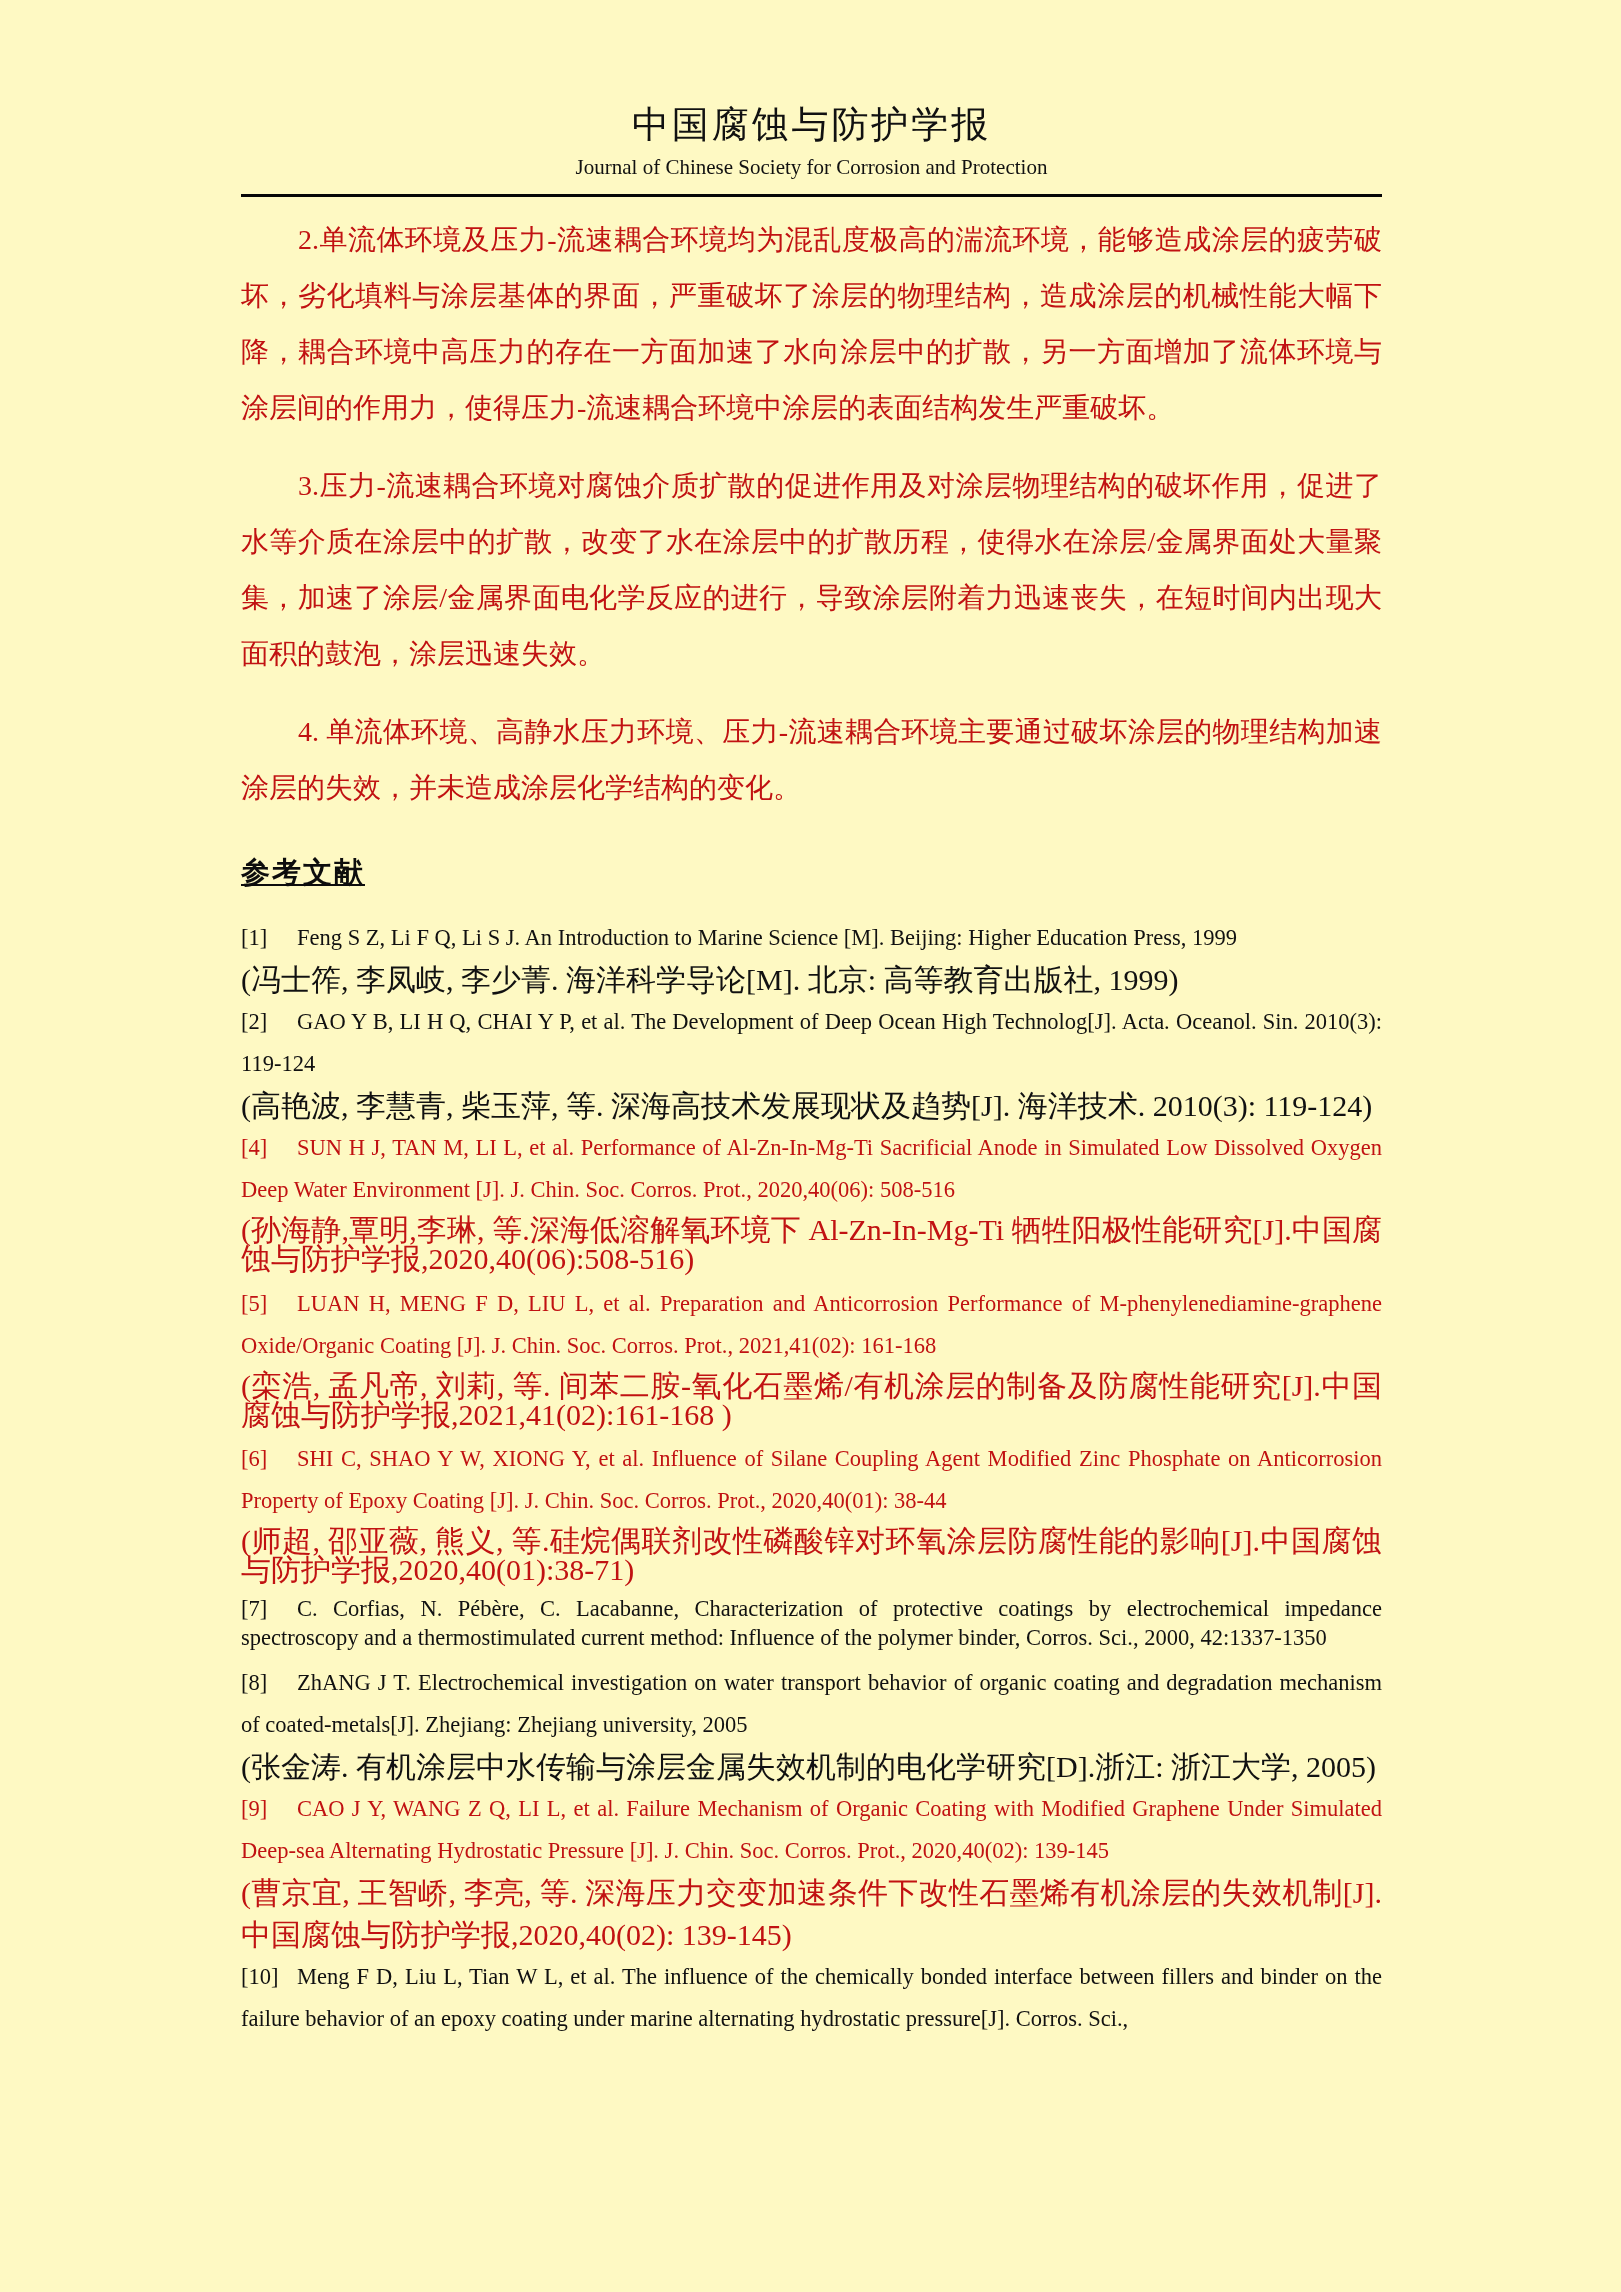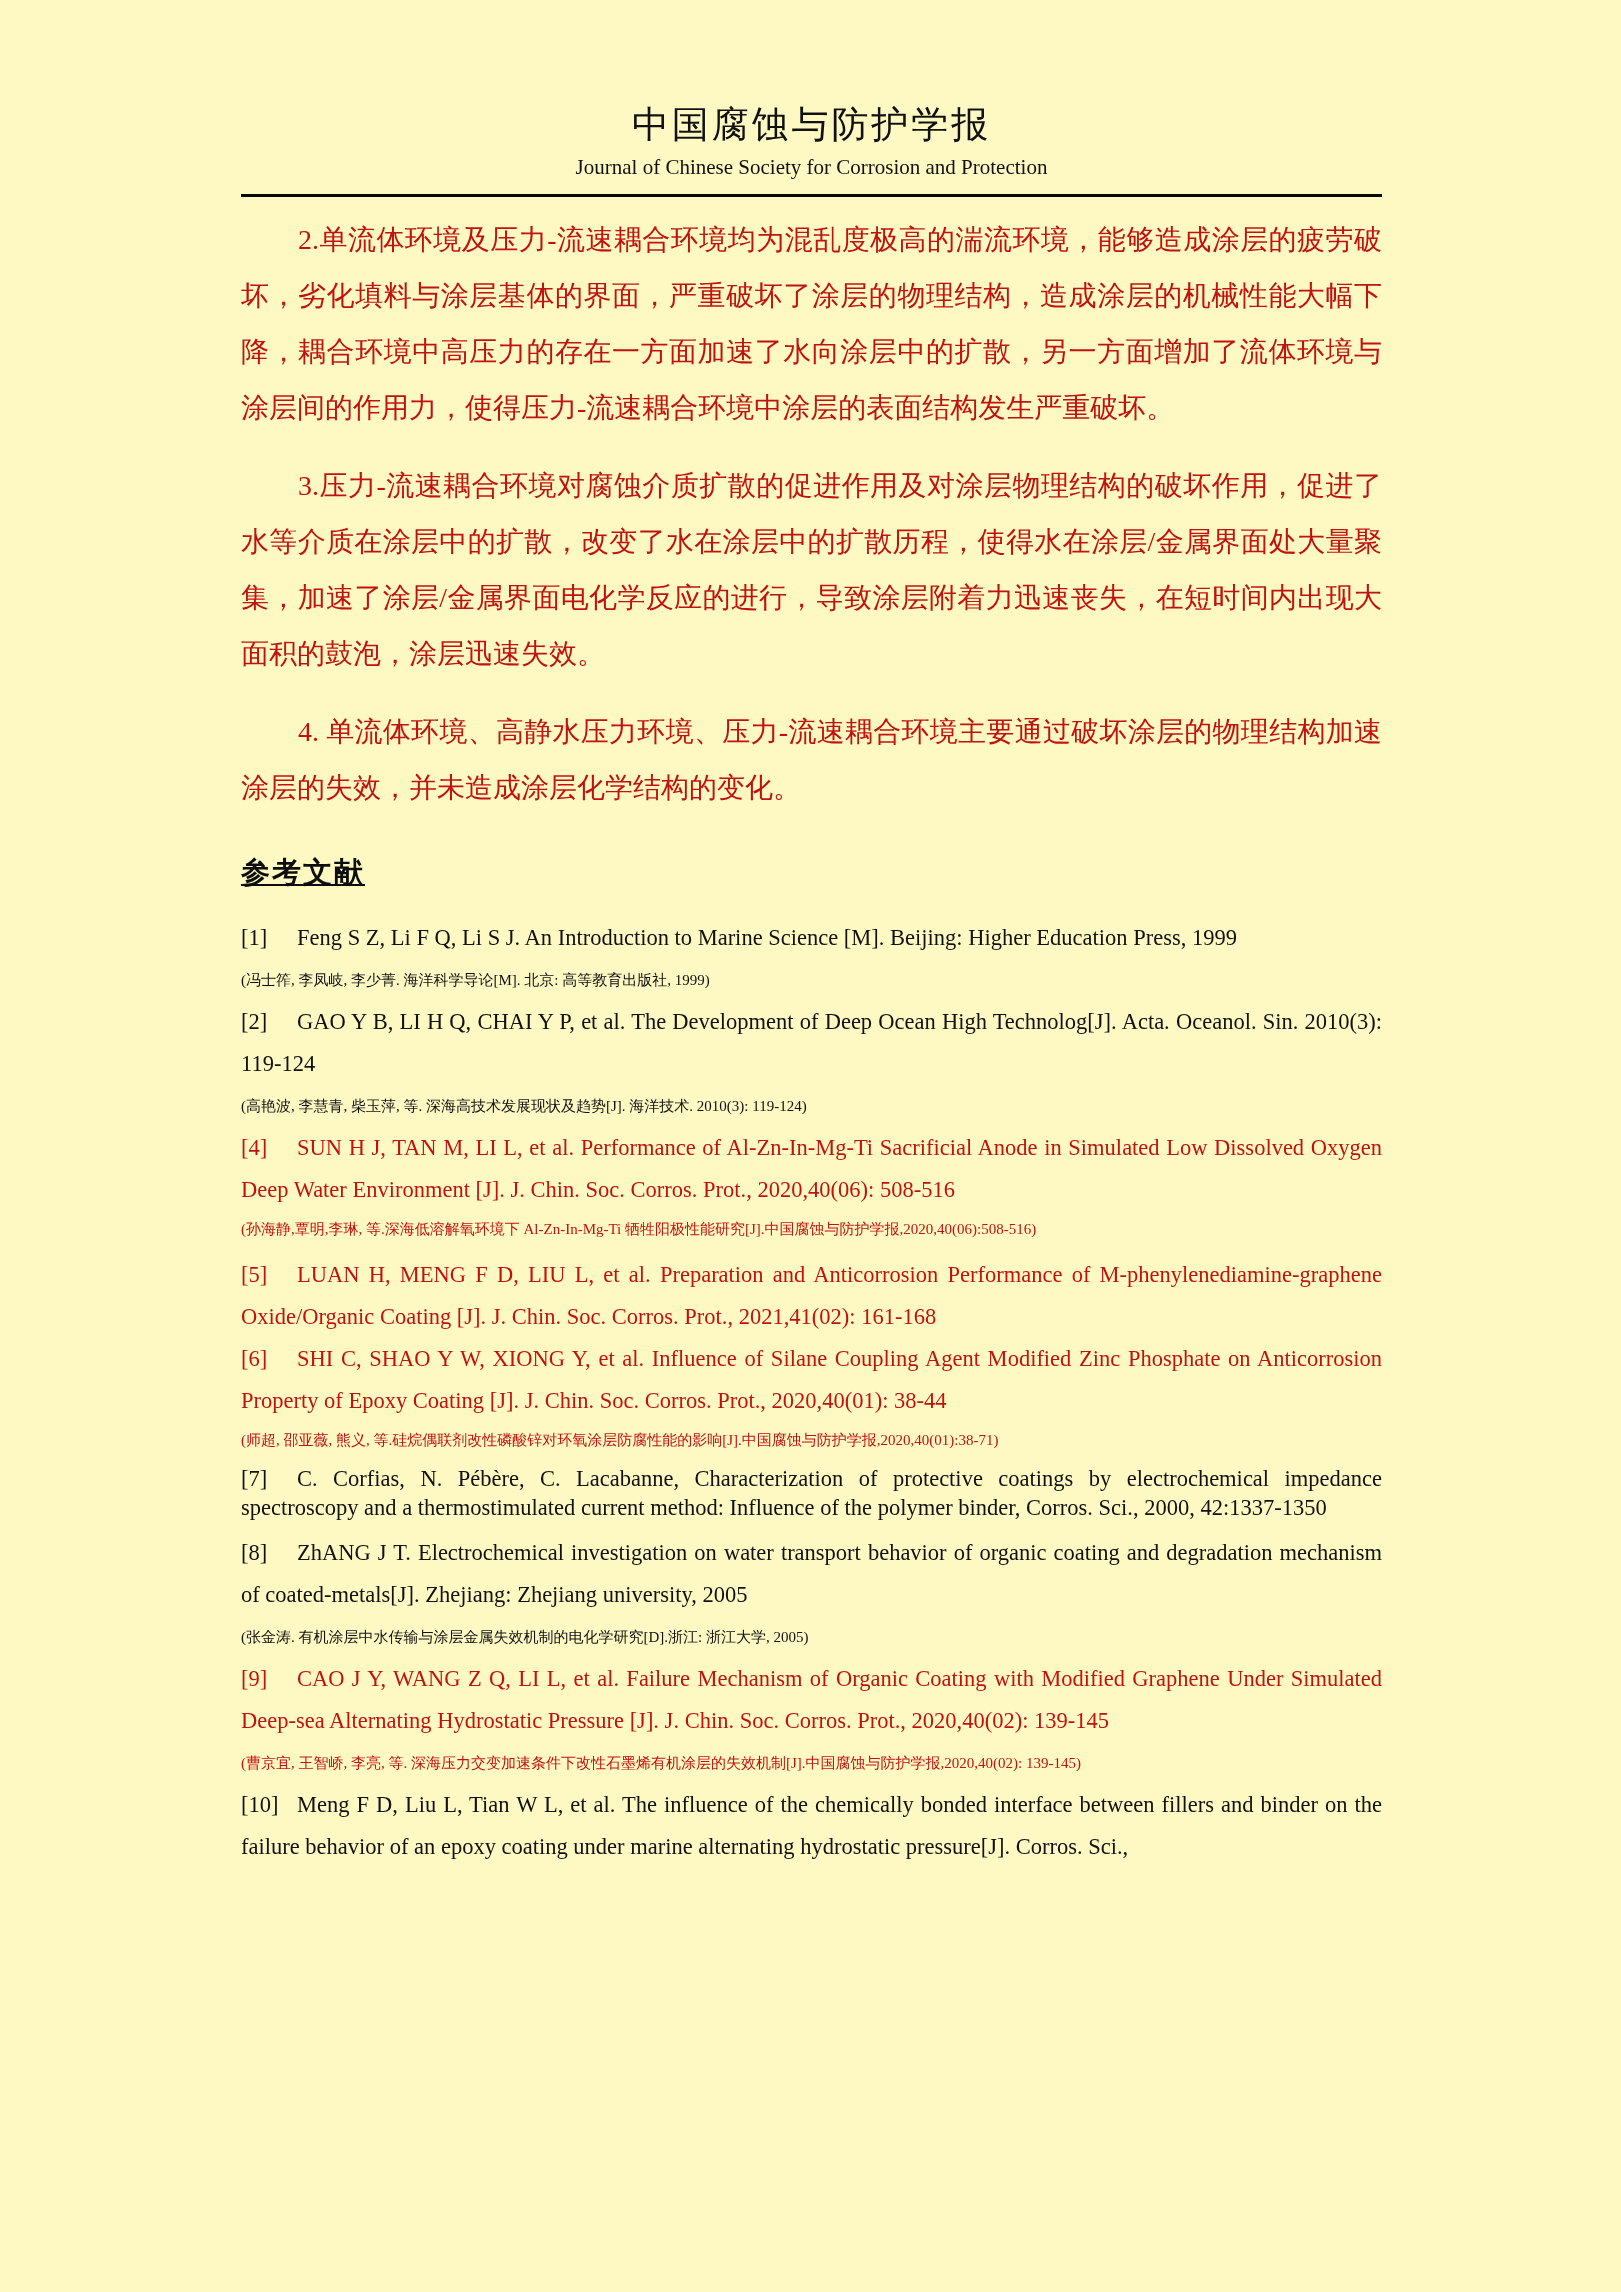--- a/index.html
+++ b/index.html
@@ -55,21 +55,21 @@
     margin-top:27.4px;
     font-size:22.5px;
   }
   .ref{margin:0;}
   .ref.red{color:#c11212;}
   .ref-line{
     margin:0;
     text-align:justify;
     line-height:42px;
   }
-  .ref-line.zh{font-size:15px;}
+  .ref-line.zh{font-size:30px;}
   .ref-line.tight{
     line-height:29px;
     margin:3.9px 0 9.8px 0;
   }
   .ref-label{
     display:inline-block;
     min-width:56px;
   }
 </style>
 </head>
@@ -102,20 +102,21 @@
     </div>
 
 
     <div class="ref red">
       <p class="ref-line en"><span class="ref-label">[4]</span><span>SUN H J, TAN M, LI L, et al. Performance of Al-Zn-In-Mg-Ti Sacrificial Anode in Simulated Low Dissolved Oxygen Deep Water Environment [J]. J. Chin. Soc. Corros. Prot., 2020,40(06): 508-516</span></p>
       <p class="ref-line zh tight">(孙海静,覃明,李琳, 等.深海低溶解氧环境下 Al-Zn-In-Mg-Ti 牺牲阳极性能研究[J].中国腐蚀与防护学报,2020,40(06):508-516)</p>
     </div>
 
     <div class="ref red">
       <p class="ref-line en"><span class="ref-label">[5]</span><span>LUAN H, MENG F D, LIU L, et al. Preparation and Anticorrosion Performance of M-phenylenediamine-graphene Oxide/Organic Coating [J]. J. Chin. Soc. Corros. Prot., 2021,41(02): 161-168</span></p>
+      <p class="ref-line zh tight">(栾浩, 孟凡帝, 刘莉, 等. 间苯二胺-氧化石墨烯/有机涂层的制备及防腐性能研究[J].中国腐蚀与防护学报,2021,41(02):161-168 )</p>
     </div>
 
     <div class="ref red">
       <p class="ref-line en"><span class="ref-label">[6]</span><span>SHI C, SHAO Y W, XIONG Y, et al. Influence of Silane Coupling Agent Modified Zinc Phosphate on Anticorrosion Property of Epoxy Coating [J]. J. Chin. Soc. Corros. Prot., 2020,40(01): 38-44</span></p>
       <p class="ref-line zh tight">(师超, 邵亚薇, 熊义, 等.硅烷偶联剂改性磷酸锌对环氧涂层防腐性能的影响[J].中国腐蚀与防护学报,2020,40(01):38-71)</p>
     </div>
 
     <div class="ref">
       <p class="ref-line en tight"><span class="ref-label">[7]</span><span>C. Corfias, N. Pébère, C. Lacabanne, Characterization of protective coatings by electrochemical impedance spectroscopy and a thermostimulated current method: Influence of the polymer binder, Corros. Sci., 2000, 42:1337-1350</span></p>
     </div>

